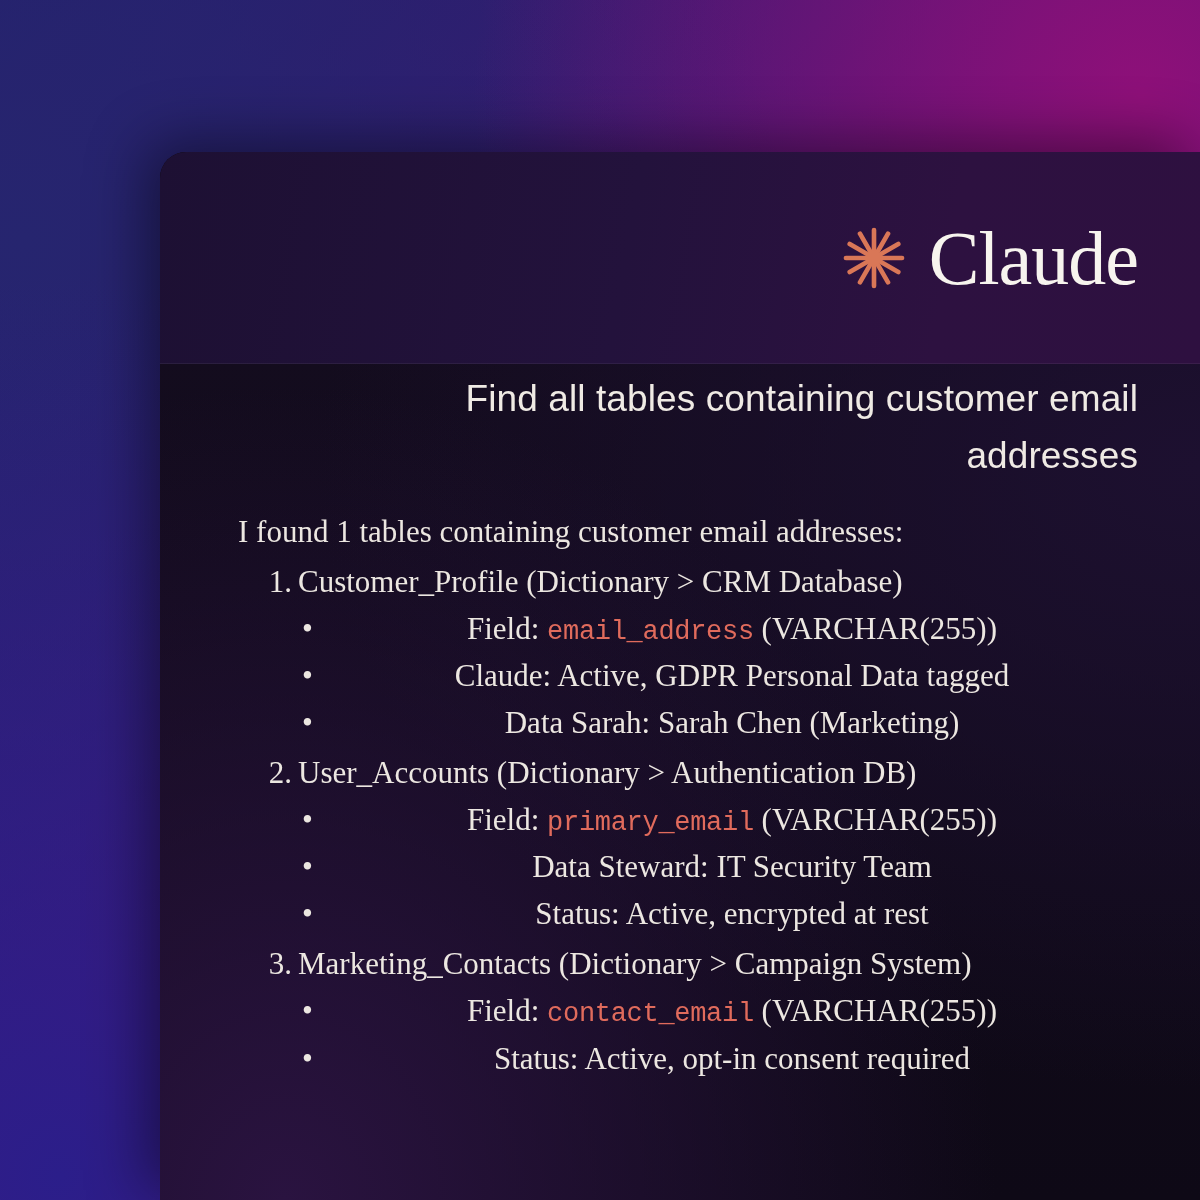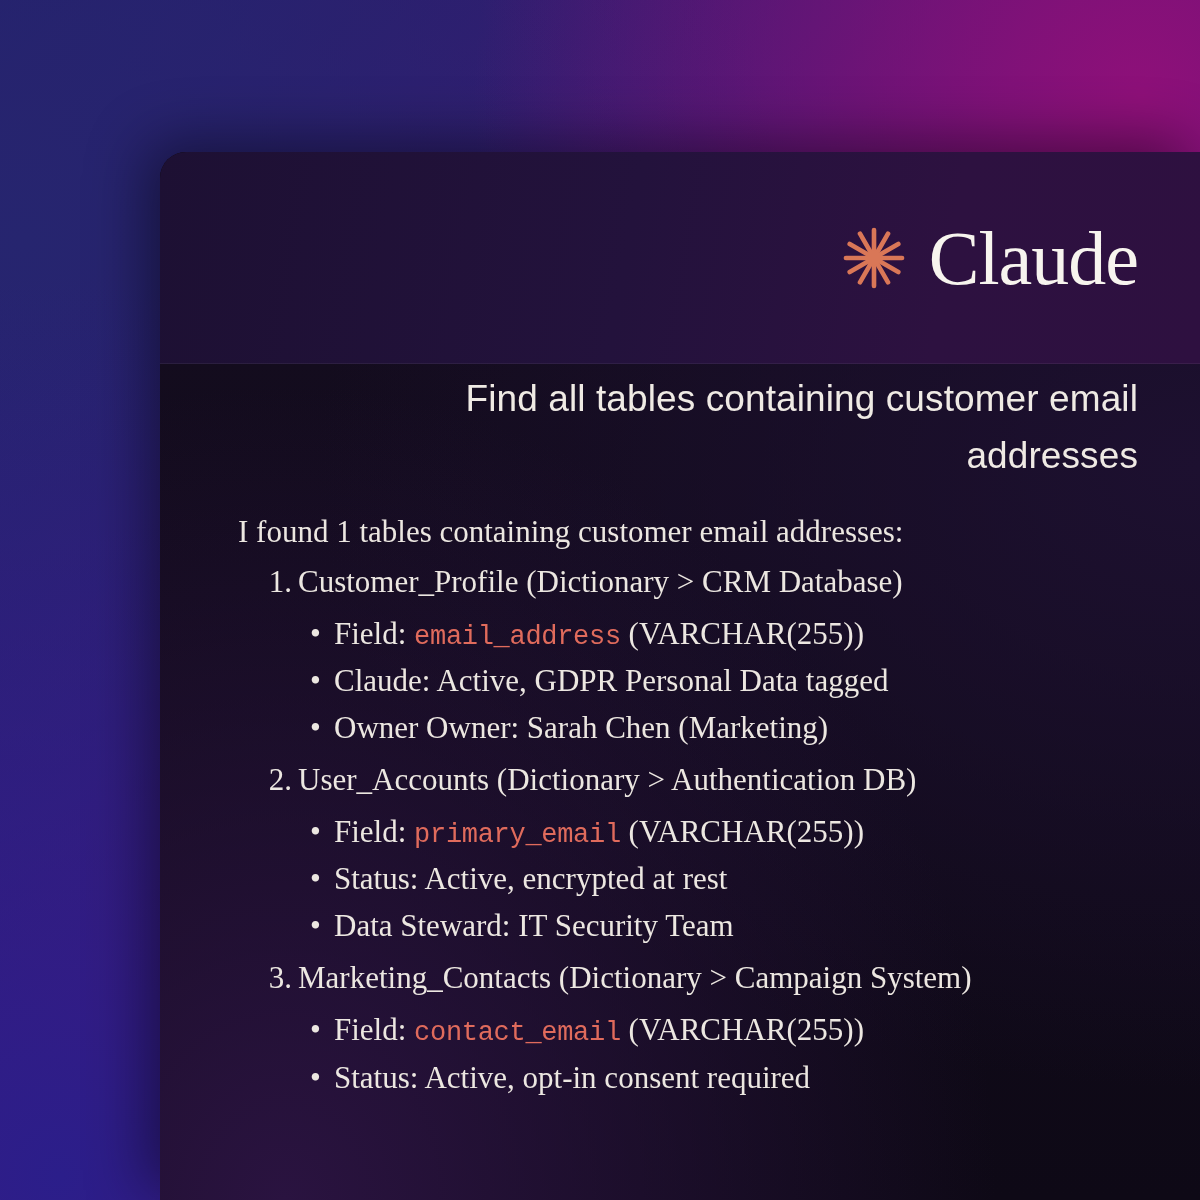--- a/index.html
+++ b/index.html
@@ -123,22 +123,23 @@
     left: 12px;
     top: 0;
     width: 42px;
     text-align: right;
   }
   ol.answer-list > li > .item-title {
     display: block;
   }
   ul.sub-list {
     list-style: none;
-    margin: 8px;
+    margin: 0;
     padding: 0;
+    text-align: center;
   }
   ul.sub-list > li {
     position: relative;
     padding-left: 28px;
     margin-top: 3px;
   }
   ul.sub-list > li::before {
     content: "\2022";
     position: absolute;
     left: 4px;
@@ -190,37 +191,37 @@
             <span class="num">1.</span>
             <span class="item-title">Customer_Profile (Dictionary &gt; CRM Database)</span>
             <ul class="sub-list">
               <li>
                 <span>Field: </span><code class="field">email_address</code><span> (VARCHAR(255))</span>
               </li>
               <li>
                 <span>Claude: Active, GDPR Personal Data tagged</span>
               </li>
               <li>
-                <span>Owner Owner: Sarah Chen (Marketing)</span>
+                <span>Data Sarah: Sarah Chen (Marketing)</span>
               </li>
             </ul>
           </li>
 
           <li>
             <span class="num">2.</span>
             <span class="item-title">User_Accounts (Dictionary &gt; Authentication DB)</span>
             <ul class="sub-list">
               <li>
                 <span>Field: </span><code class="field">primary_email</code><span> (VARCHAR(255))</span>
               </li>
               <li>
+                <span>Data Steward: IT Security Team</span>
+              </li>
+              <li>
                 <span>Status: Active, encrypted at rest</span>
-              </li>
-              <li>
-                <span>Data Steward: IT Security Team</span>
               </li>
             </ul>
           </li>
 
           <li>
             <span class="num">3.</span>
             <span class="item-title">Marketing_Contacts (Dictionary &gt; Campaign System)</span>
             <ul class="sub-list">
               <li>
                 <span>Field: </span><code class="field">contact_email</code><span> (VARCHAR(255))</span>

